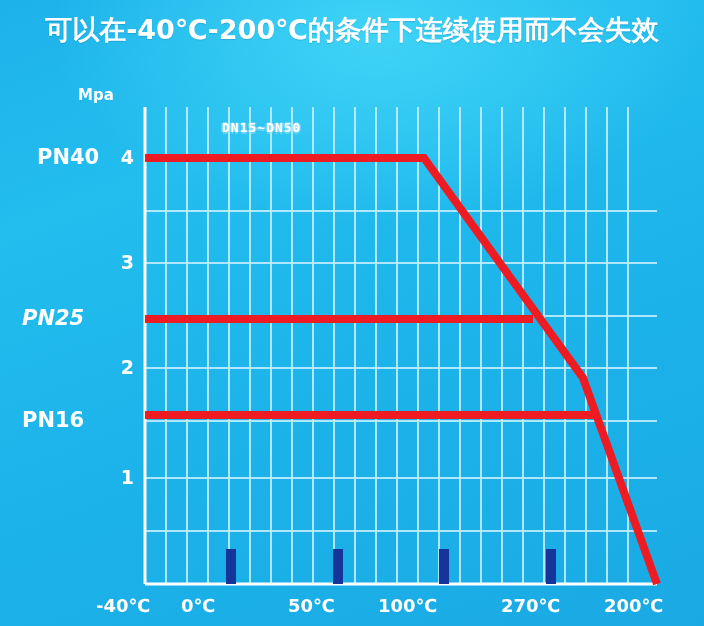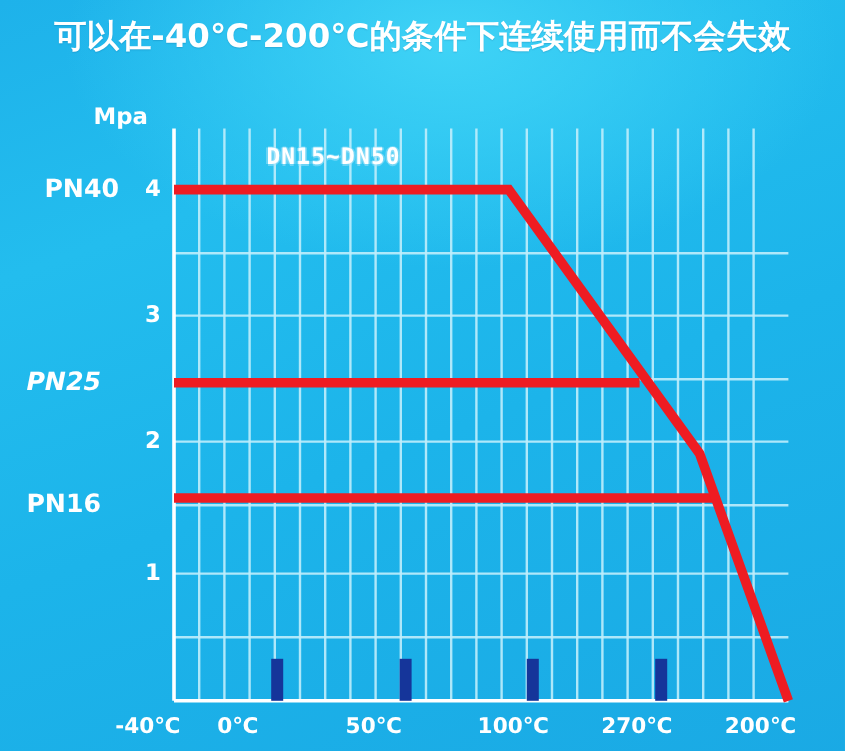--- a/index.html
+++ b/index.html
@@ -41,21 +41,21 @@
     left: 0; top: 0;
     width: 704px; height: 626px;
   }
   svg.chart { position: absolute; left: 0; top: 0; }
 
   .ylabel-unit {
     position: absolute;
     left: 78px;
     top: 86px;
     color: #ffffff;
-    font-size: 19px;
+    font-size: 15px;
     font-weight: bold;
     font-family: "DejaVu Sans", sans-serif;
   }
   .pn-label {
     position: absolute;
     color: #ffffff;
     font-size: 21px;
     font-weight: bold;
     font-family: "DejaVu Sans", sans-serif;
     white-space: nowrap;
@@ -78,21 +78,21 @@
     color: #ffffff;
     font-size: 18px;
     font-weight: bold;
     font-family: "DejaVu Sans", sans-serif;
     white-space: nowrap;
     text-align: left;
   }
   .series-label {
     position: absolute;
     color: #ffffff;
-    font-size: 19px;
+    font-size: 13px;
     font-weight: bold;
     font-family: "DejaVu Sans Mono", monospace;
     letter-spacing: 1px;
     white-space: nowrap;
     text-shadow:
       -1.5px 0 0 rgba(160,225,250,0.55),
        1.5px 0 0 rgba(160,225,250,0.55),
        0 -1.5px 0 rgba(160,225,250,0.55),
        0 1.5px 0 rgba(160,225,250,0.55);
   }
@@ -172,19 +172,19 @@
   <div class="pn-label pn16">PN16</div>
 
   <div class="ytick" style="left:108px; top:146px;">4</div>
   <div class="ytick" style="left:108px; top:251px;">3</div>
   <div class="ytick" style="left:108px; top:356px;">2</div>
   <div class="ytick" style="left:108px; top:466px;">1</div>
 
   <div class="xtick" style="left:96px; top:595px; width:100px;">-40℃</div>
   <div class="xtick" style="left:181px; top:595px; width:100px;">0℃</div>
   <div class="xtick" style="left:288px; top:595px; width:100px;">50℃</div>
-  <div class="xtick" style="left:398px; top:595px; width:100px;">100℃</div>
+  <div class="xtick" style="left:378px; top:595px; width:100px;">100℃</div>
   <div class="xtick" style="left:501px; top:595px; width:100px;">270℃</div>
   <div class="xtick" style="left:604px; top:595px; width:100px;">200℃</div>
 
   <div class="series-label lbl-dn15">DN15~DN50</div>
 
 </div>
 
 </body></html>

